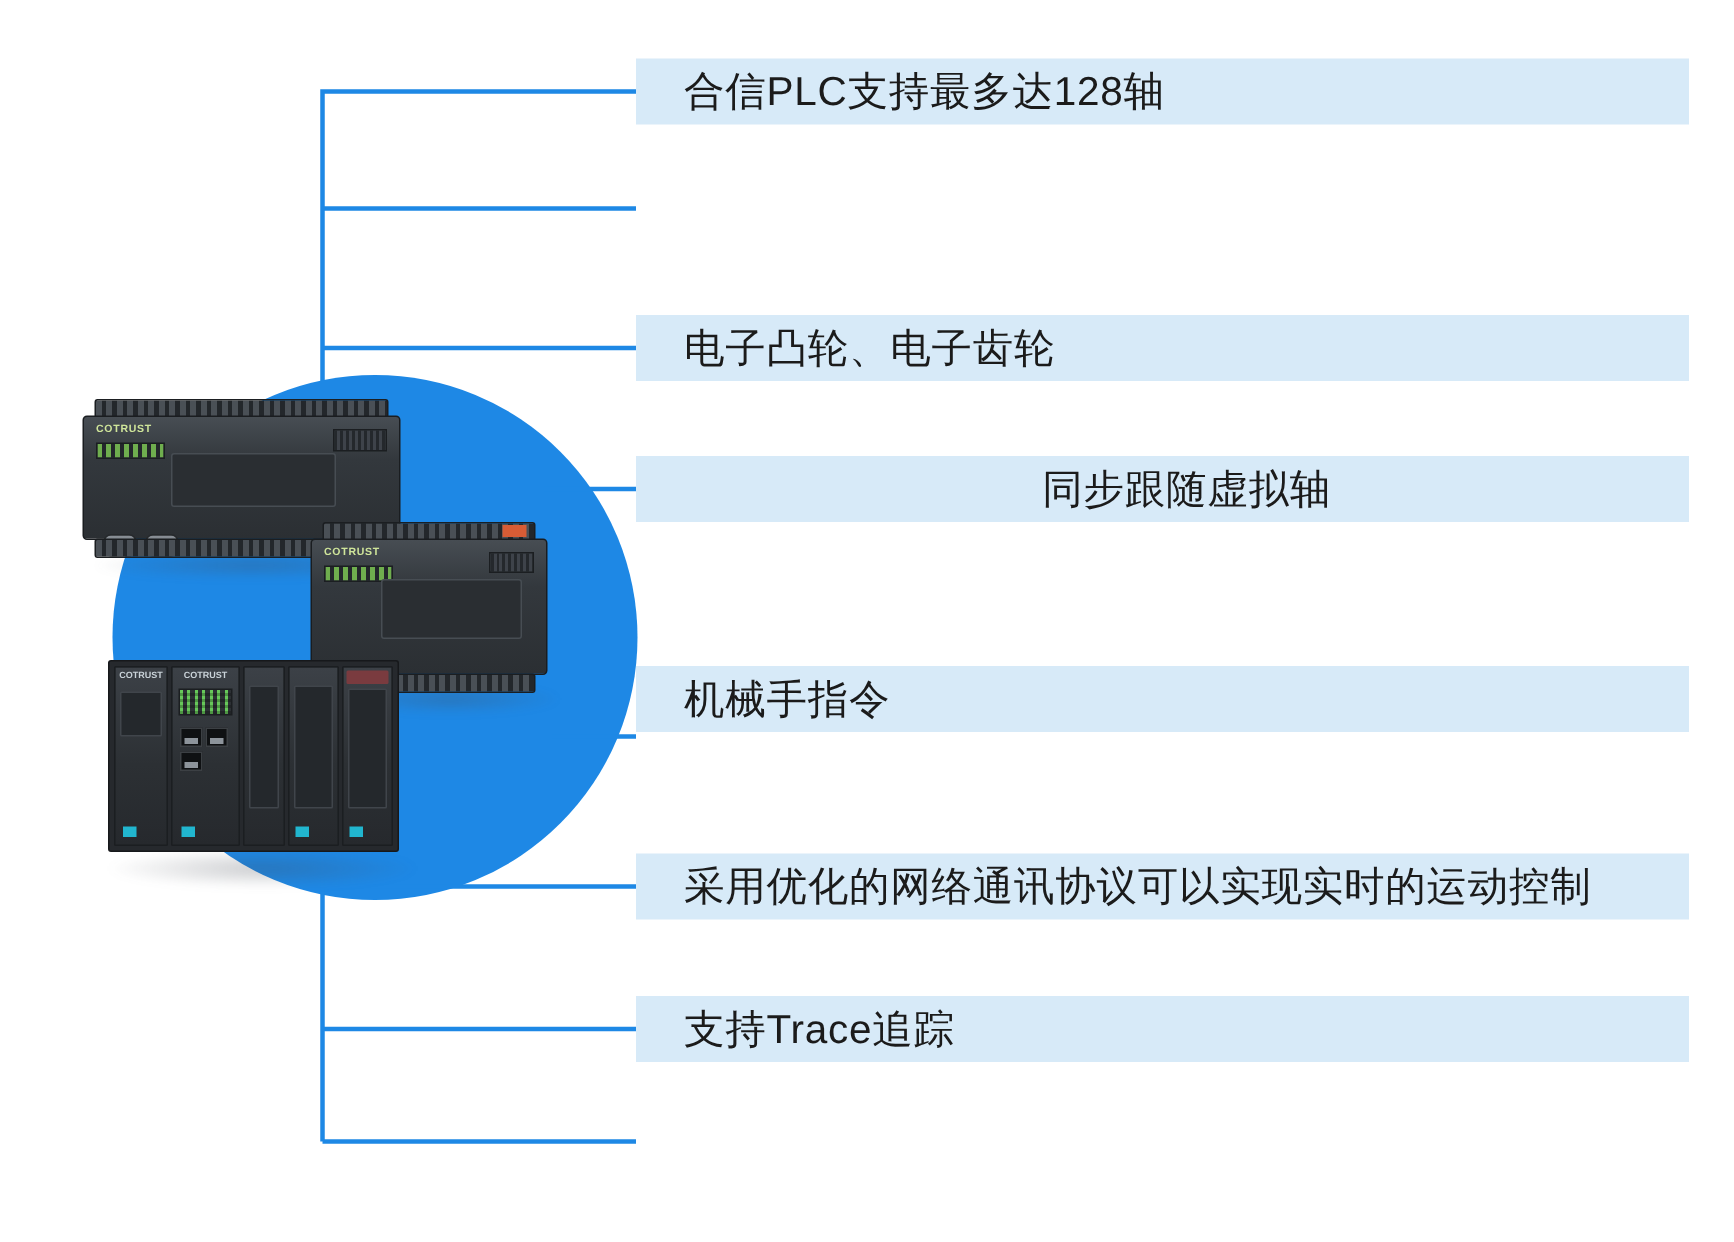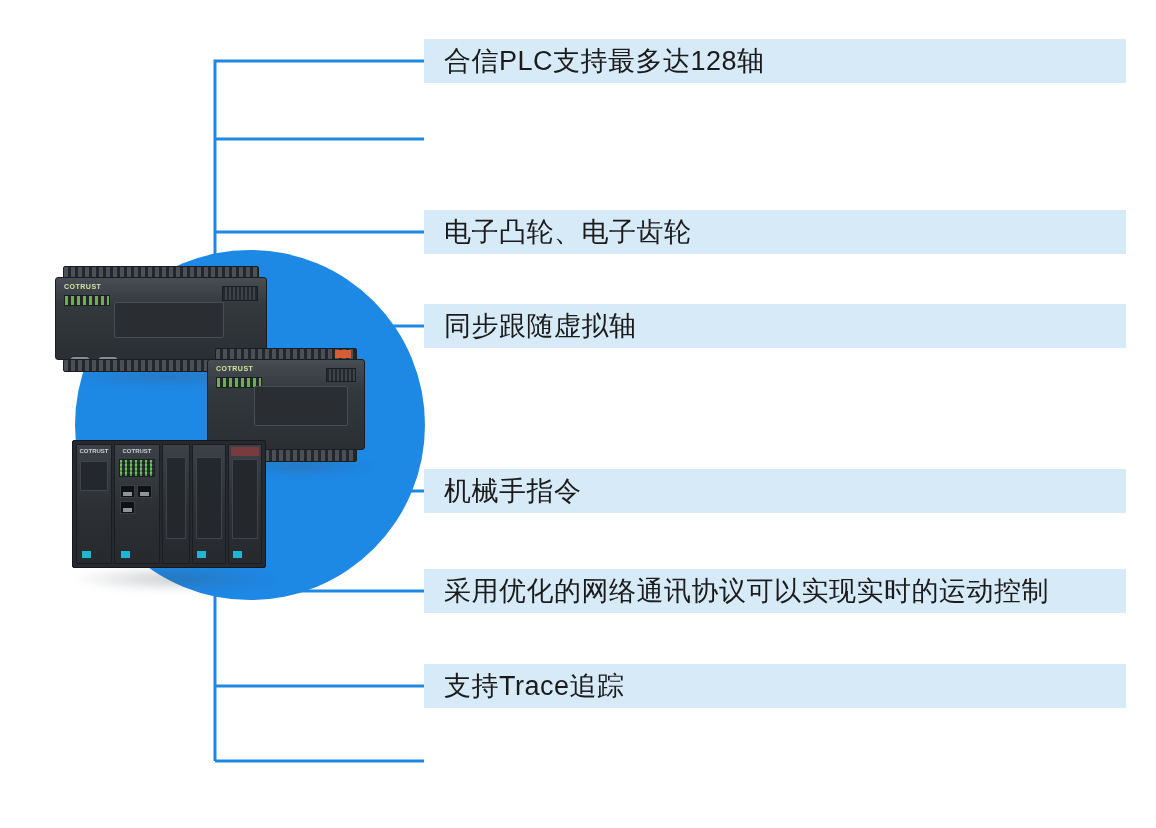--- a/index.html
+++ b/index.html
@@ -17,21 +17,21 @@
   }
 
   
   svg.connectors{position:absolute;left:0;top:0;}
   svg.connectors path{stroke:#1E88E5;stroke-width:3;fill:none;}
 
   
   .bar{
     position:absolute;left:424px;width:702px;height:44px;
     background:#D7EAF8;display:flex;align-items:center;
-    padding-left:20px;box-sizing:border-box;
+    padding-left:32px;box-sizing:border-box;
   }
   .bar span{
     font-size:27px;font-weight:500;color:#1b1b1b;letter-spacing:.5px;
     white-space:nowrap;
   }
 
   
   .reflection{
     position:absolute;border-radius:50%;
     background:radial-gradient(ellipse at center, rgba(70,75,85,.28), rgba(70,75,85,0) 70%);
@@ -217,24 +217,24 @@
       <div class="cyan-chip" style="left:4px;"></div>
     </div>
   </div>
 
   <div class="bar" style="top:39px;">
     <span>合信PLC支持最多达128轴</span>
   </div>
   <div class="bar" style="top:210px;text-align:center;">
     <span>电子凸轮、电子齿轮</span>
   </div>
-  <div class="bar" style="top:304px;">
+  <div class="bar" style="top:304px;justify-content:center;">
     <span>同步跟随虚拟轴</span>
   </div>
-  <div class="bar" style="top:469px;">
+  <div class="bar" style="top:444px;">
     <span>机械手指令</span>
   </div>
   <div class="bar" style="top:569px;">
     <span>采用优化的网络通讯协议可以实现实时的运动控制</span>
   </div>
   <div class="bar" style="top:664px;">
     <span>支持Trace追踪</span>
   </div>
 
 </div>

